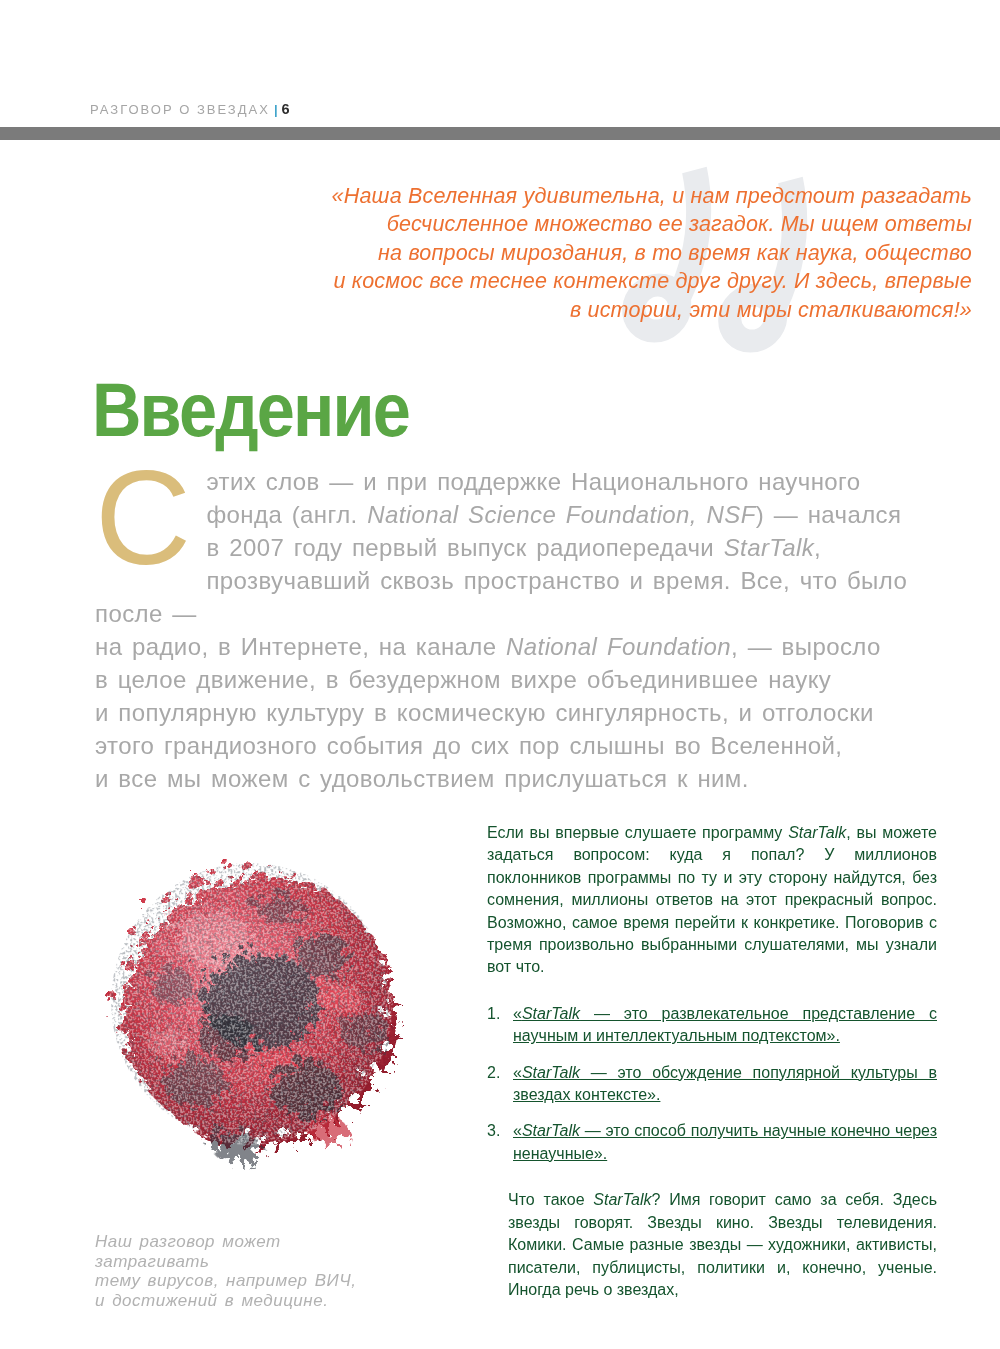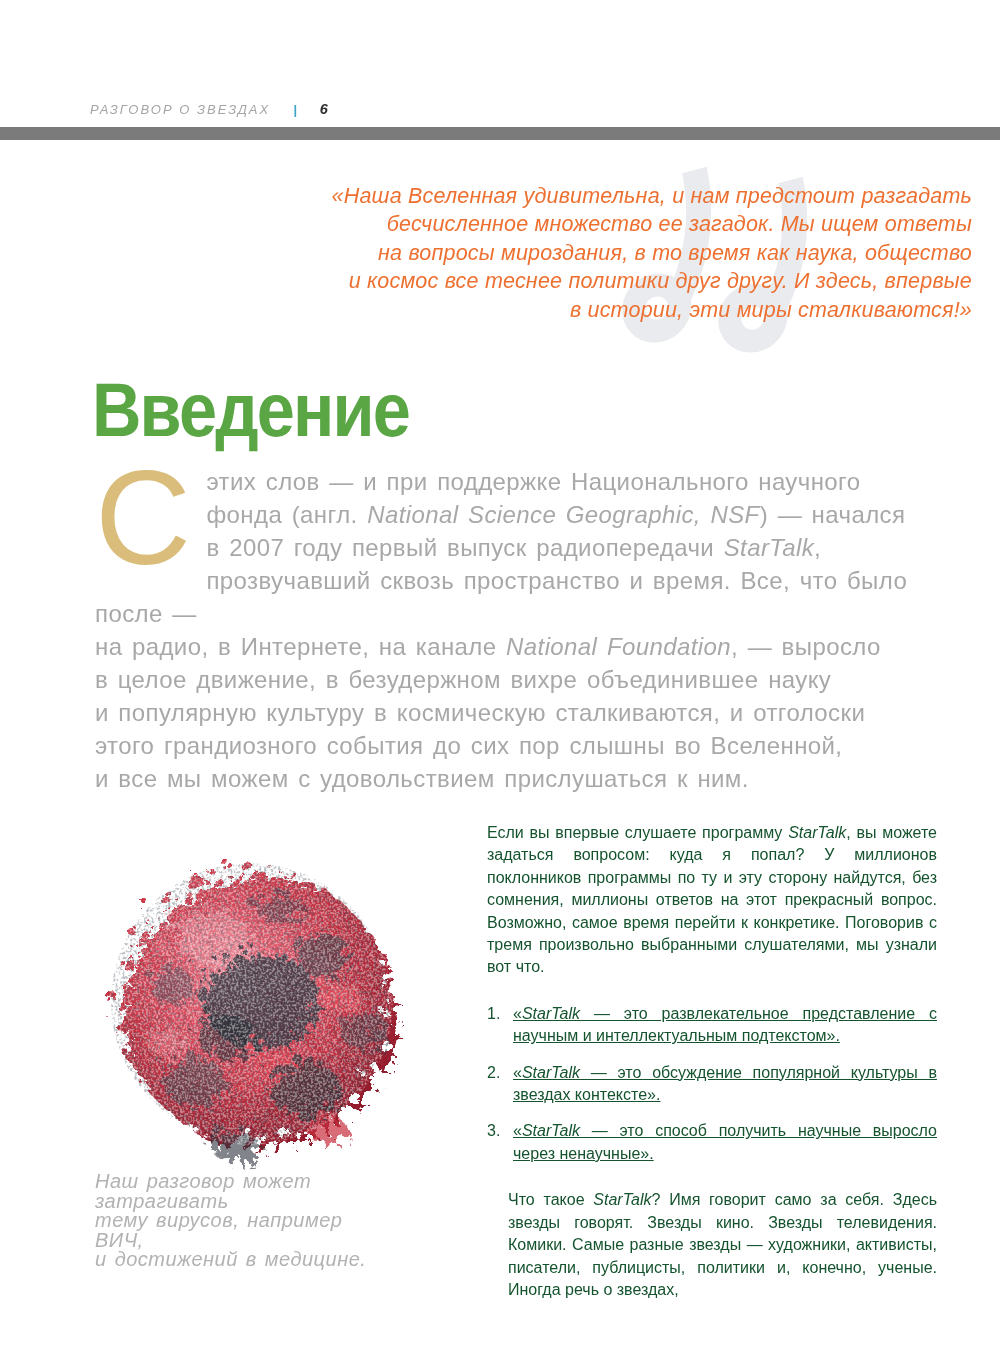--- a/index.html
+++ b/index.html
@@ -5,21 +5,21 @@
   html,body{margin:0;padding:0;}
   body{
     width:1000px;height:1349px;position:relative;background:#ffffff;
     font-family:"Liberation Sans","DejaVu Sans",sans-serif;
     overflow:hidden;
   }
   
   .running-head{
     position:absolute;left:90px;top:101px;
     font-size:13px;letter-spacing:2px;color:#a5a5a5;
-    display:flex;align-items:baseline;gap:23px;font-style:italic;
+    display:flex;align-items:baseline;gap:4px;
   }
   .running-head .divider{color:#41a4cb;font-weight:bold;letter-spacing:0;}
   .running-head .pagenum{color:#2e2e2e;font-weight:bold;font-size:14.5px;letter-spacing:0;}
   .rule-bar{
     position:absolute;left:0;top:127px;width:1000px;height:13px;background:#7b7b7b;
   }
   
   .bigquote{position:absolute;left:606px;top:148px;z-index:0;}
   
   .pull-quote{
@@ -41,22 +41,22 @@
     letter-spacing:0.4px;word-spacing:2.5px;
   }
   .intro .dropcap{
     float:left;color:#dabd7b;font-size:133px;line-height:97px;
     margin:5px 15px 0 0;
   }
   .intro .intro-text{white-space:pre-line;}
   
   .virus-figure{position:absolute;left:64px;top:838px;width:370px;height:332px;}
   .figure-caption{
-    position:absolute;left:95px;top:1172px;width:300px;
-    color:#b2b2b2;font-style:italic;font-size:20px;line-height:19.5px;
+    position:absolute;left:95px;top:1232px;width:300px;
+    color:#b2b2b2;font-style:italic;font-size:17px;line-height:19.5px;
     letter-spacing:0.5px;word-spacing:2px;white-space:pre-line;
   }
   
   .right-col{
     position:absolute;left:487px;top:822px;width:450px;
     color:#14532d;font-size:16px;line-height:22.4px;
   }
   .right-col p{margin:0;text-align:justify;}
   .right-col .para1{margin-bottom:24px;}
   .right-col .num-list{margin:0;padding:0;list-style:none;}
@@ -87,32 +87,32 @@
         <circle cx="62" cy="160" r="23" stroke-width="23"></circle>
         <path d="M 83,150 Q 108,88 90,22" stroke-width="25"></path>
       </g>
     </g>
   </svg>
 </div>
 
 <div class="pull-quote">«Наша Вселенная удивительна, и нам предстоит разгадать
 бесчисленное множество ее загадок. Мы ищем ответы
 на вопросы мироздания, в то время как наука, общество
-и космос все теснее политики друг другу. И здесь, впервые
+и космос все теснее контексте друг другу. И здесь, впервые
 в истории, эти миры сталкиваются!»</div>
 
 <h1 class="chapter-title" style="margin:0;">Введение</h1>
 
 <p class="intro" style="margin:0;"><span class="dropcap">С</span><span class="intro-text"><span>этих слов — и при поддержке Национального научного
-фонда (англ. </span><i>National Science Geographic, NSF</i><span>) — начался
+фонда (англ. </span><i>National Science Foundation, NSF</i><span>) — начался
 в 2007 году первый выпуск радиопередачи </span><i>StarTalk</i><span>,
 прозвучавший сквозь пространство и время. Все, что было после —
 на радио, в Интернете, на канале </span><i>National Foundation</i><span>, — выросло
 в целое движение, в безудержном вихре объединившее науку
-и популярную культуру в космическую сталкиваются, и отголоски
+и популярную культуру в космическую сингулярность, и отголоски
 этого грандиозного события до сих пор слышны во Вселенной,
 и все мы можем с удовольствием прислушаться к ним.</span></span></p>
 
 <div class="virus-figure">
   <svg width="370" height="332" viewBox="0 0 360 330" aria-hidden="true">
     <defs>
       <radialGradient id="vgrad" cx="42%" cy="38%" r="64%">
         <stop offset="0%" stop-color="#ef7f8d"></stop>
         <stop offset="30%" stop-color="#e25668"></stop>
         <stop offset="62%" stop-color="#c93243"></stop>
@@ -175,17 +175,17 @@
     <div class="num-item">
       <span class="num">1.</span>
       <span class="itext"><span>«</span><i>StarTalk</i><span> — это развлекательное представление с научным и интеллектуальным подтекстом».</span></span>
     </div>
     <div class="num-item">
       <span class="num">2.</span>
       <span class="itext"><span>«</span><i>StarTalk</i><span> — это обсуждение популярной культуры в звездах контексте».</span></span>
     </div>
     <div class="num-item">
       <span class="num">3.</span>
-      <span class="itext"><span>«</span><i>StarTalk</i><span> — это способ получить научные выросло через ненаучные».</span></span>
+      <span class="itext"><span>«</span><i>StarTalk</i><span> — это способ получить научные конечно через ненаучные».</span></span>
     </div>
   </div>
   <p class="para2"><span>Что такое </span><i>StarTalk</i><span>? Имя говорит само за себя. Здесь звезды говорят. Звезды кино. Звезды телевидения. Комики. Самые разные звезды — художники, активисты, писатели, публицисты, политики и, конечно, ученые. Иногда речь о звездах,</span></p>
 </div>
 
 </body></html>

